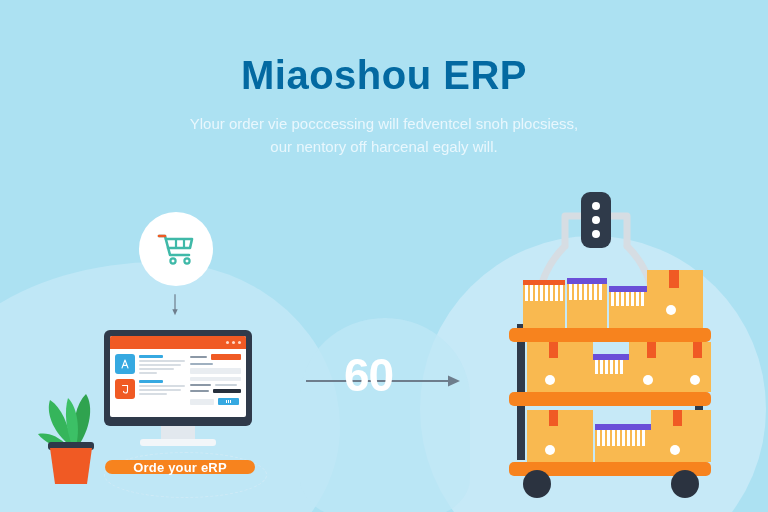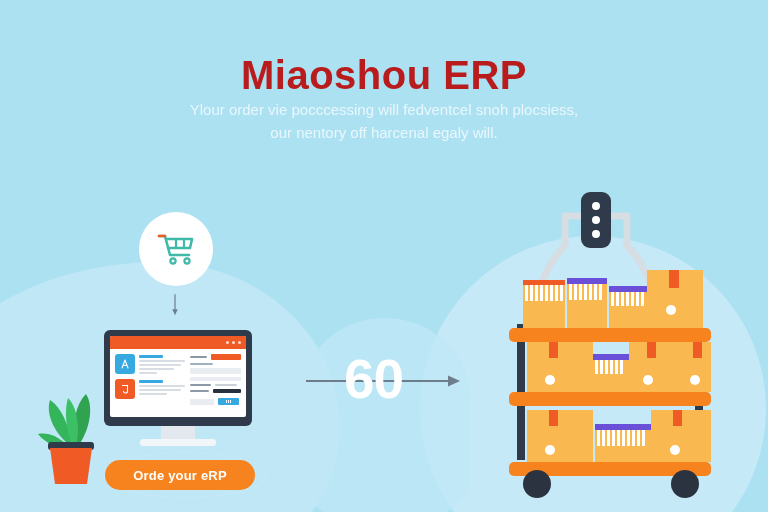--- a/index.html
+++ b/index.html
@@ -32,24 +32,25 @@
     border-radius:50% 50% 30% 30% / 40% 40% 20% 20%;
     opacity:.75;
   }
 
   
   .heading-block{
     position:absolute; left:0; top:52px; width:768px;
     text-align:center; z-index:8;
   }
   .title{
-    font-size:40px; font-weight:bold; color:#b91c1c;
+    font-size:40px; font-weight:bold; color:#0369a1;
     letter-spacing:.5px; line-height:1.15;
   }
   .subtitle{
+    margin-top:14px;
     font-size:15px; color:#e9f7fd; line-height:1.55;
     font-weight:400;
     padding:0 120px;
   }
   .subtitle span{ display:block; }
 
   
   .cart-badge{
     position:absolute; left:139px; top:212px;
     width:74px; height:74px; border-radius:50%;
@@ -118,38 +119,38 @@
   }
 
   
   .cta-ellipse{
     position:absolute; left:104px; top:452px;
     width:163px; height:46px; border-radius:50%;
     border:1.5px dashed #cfeaf6; z-index:10;
   }
   .cta{
     position:absolute; left:105px; top:460px;
-    width:150px; height:30px; border-radius:15px;
+    width:150px; height:14px; border-radius:15px;
     background:#f7831e; color:#fff;
     font-size:13px; font-weight:bold;
     display:flex; align-items:center; justify-content:center;
     z-index:11; border:none; cursor:pointer; letter-spacing:.2px;
   }
 
   
   .plant{ position:absolute; left:28px; top:372px; width:84px; height:114px; z-index:10; }
 
   
   .flow{
     position:absolute; left:300px; top:360px;
     width:165px; height:42px; z-index:11;
   }
   .flow-num{
     position:absolute; left:44px; top:-8px;
-    font-size:55px; font-weight:bold; color:#ffffff;
+    font-size:46px; font-weight:bold; color:#ffffff;
     line-height:1; letter-spacing:-1px;
   }
 
   
   .trolley{
     position:absolute; left:505px; top:184px;
     width:218px; height:316px; z-index:10;
   }
 </style>
 </head>

